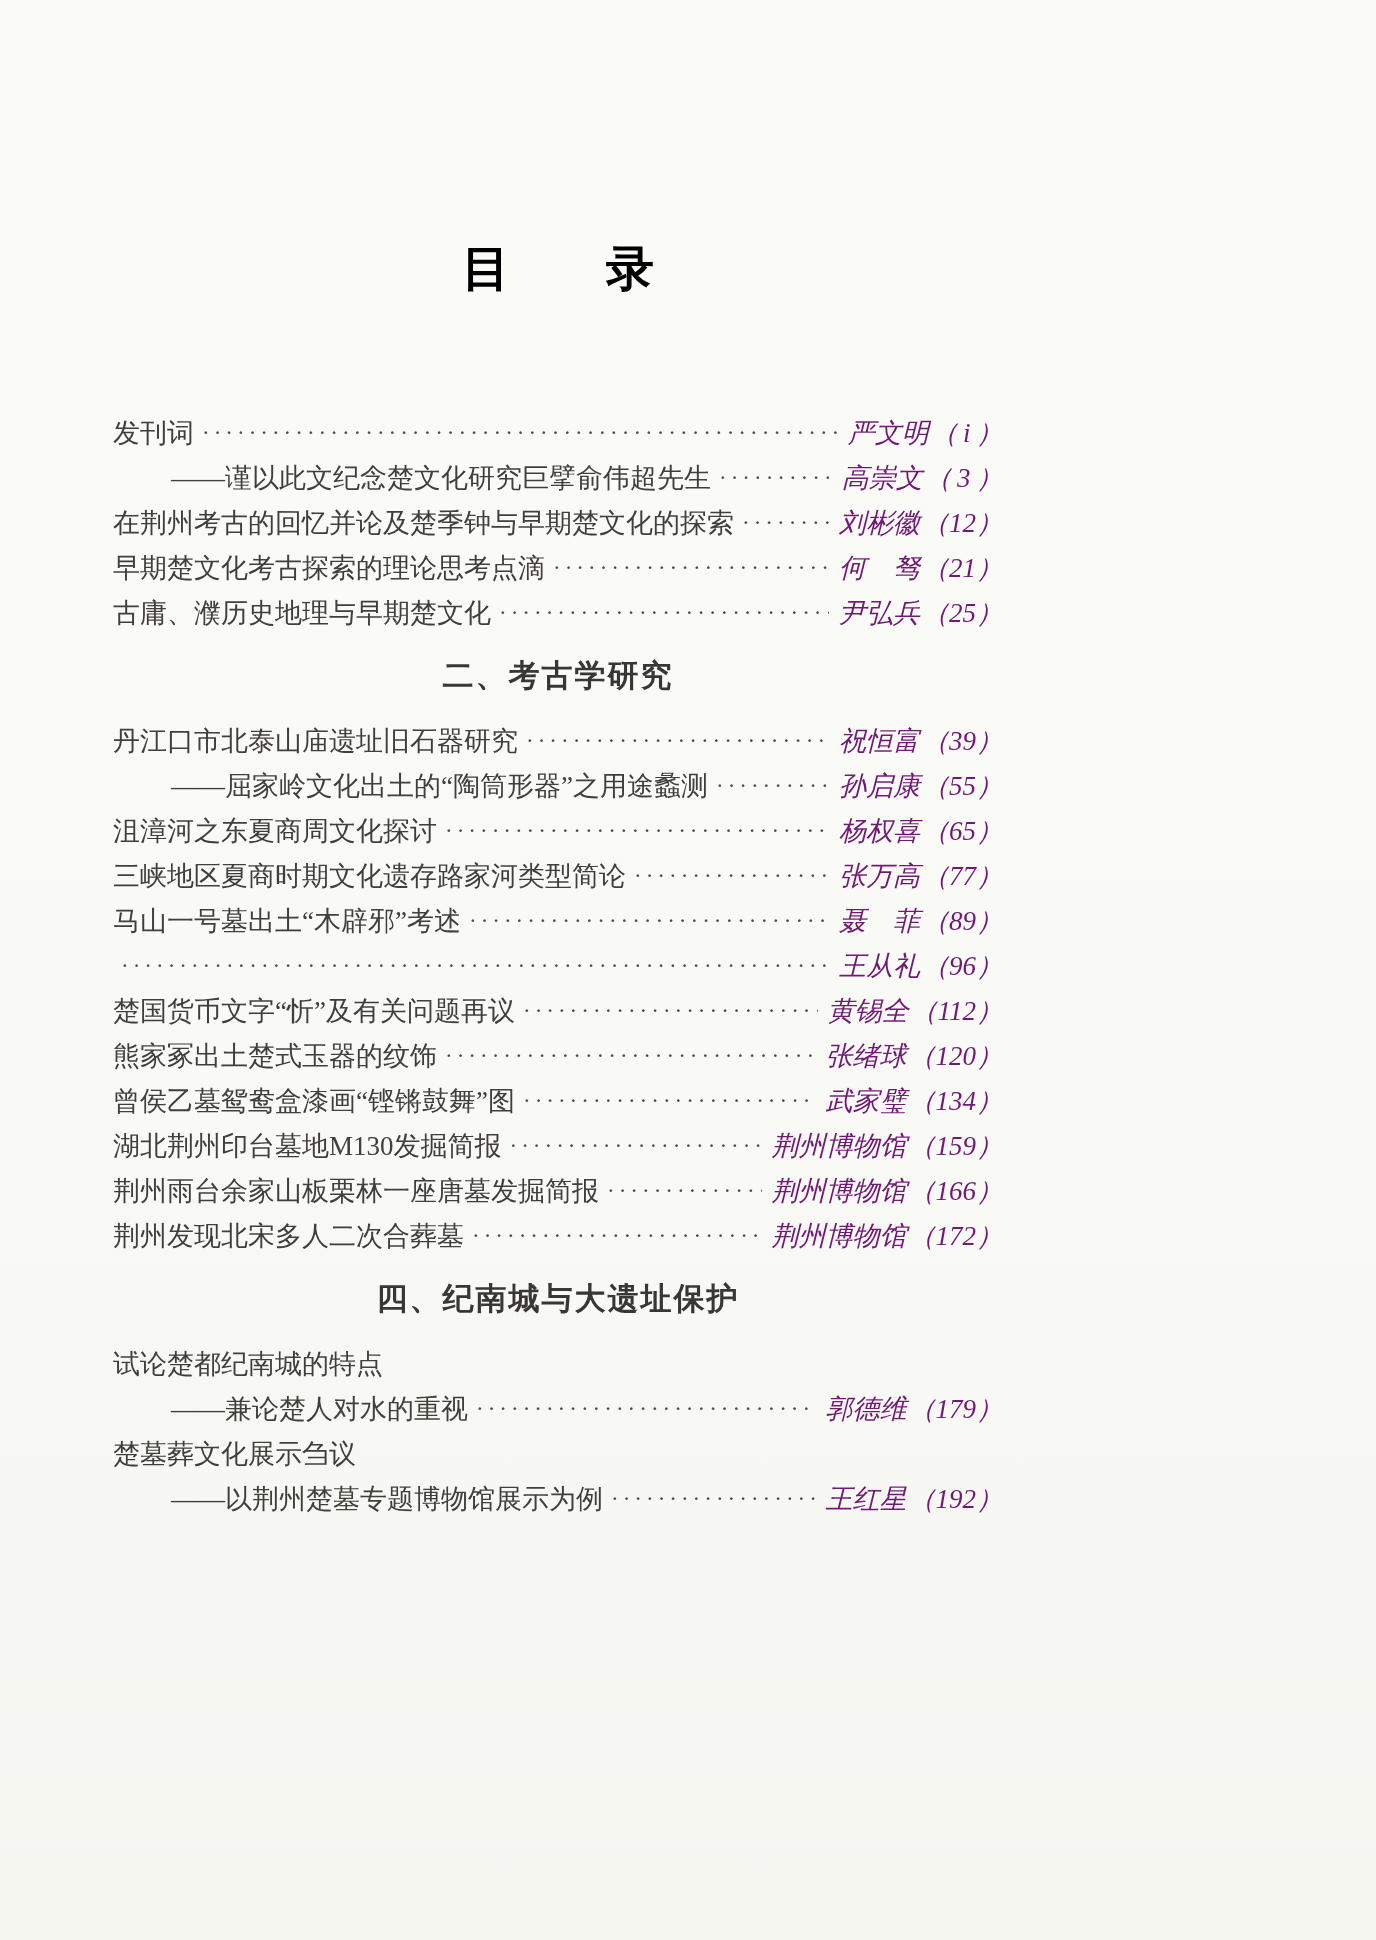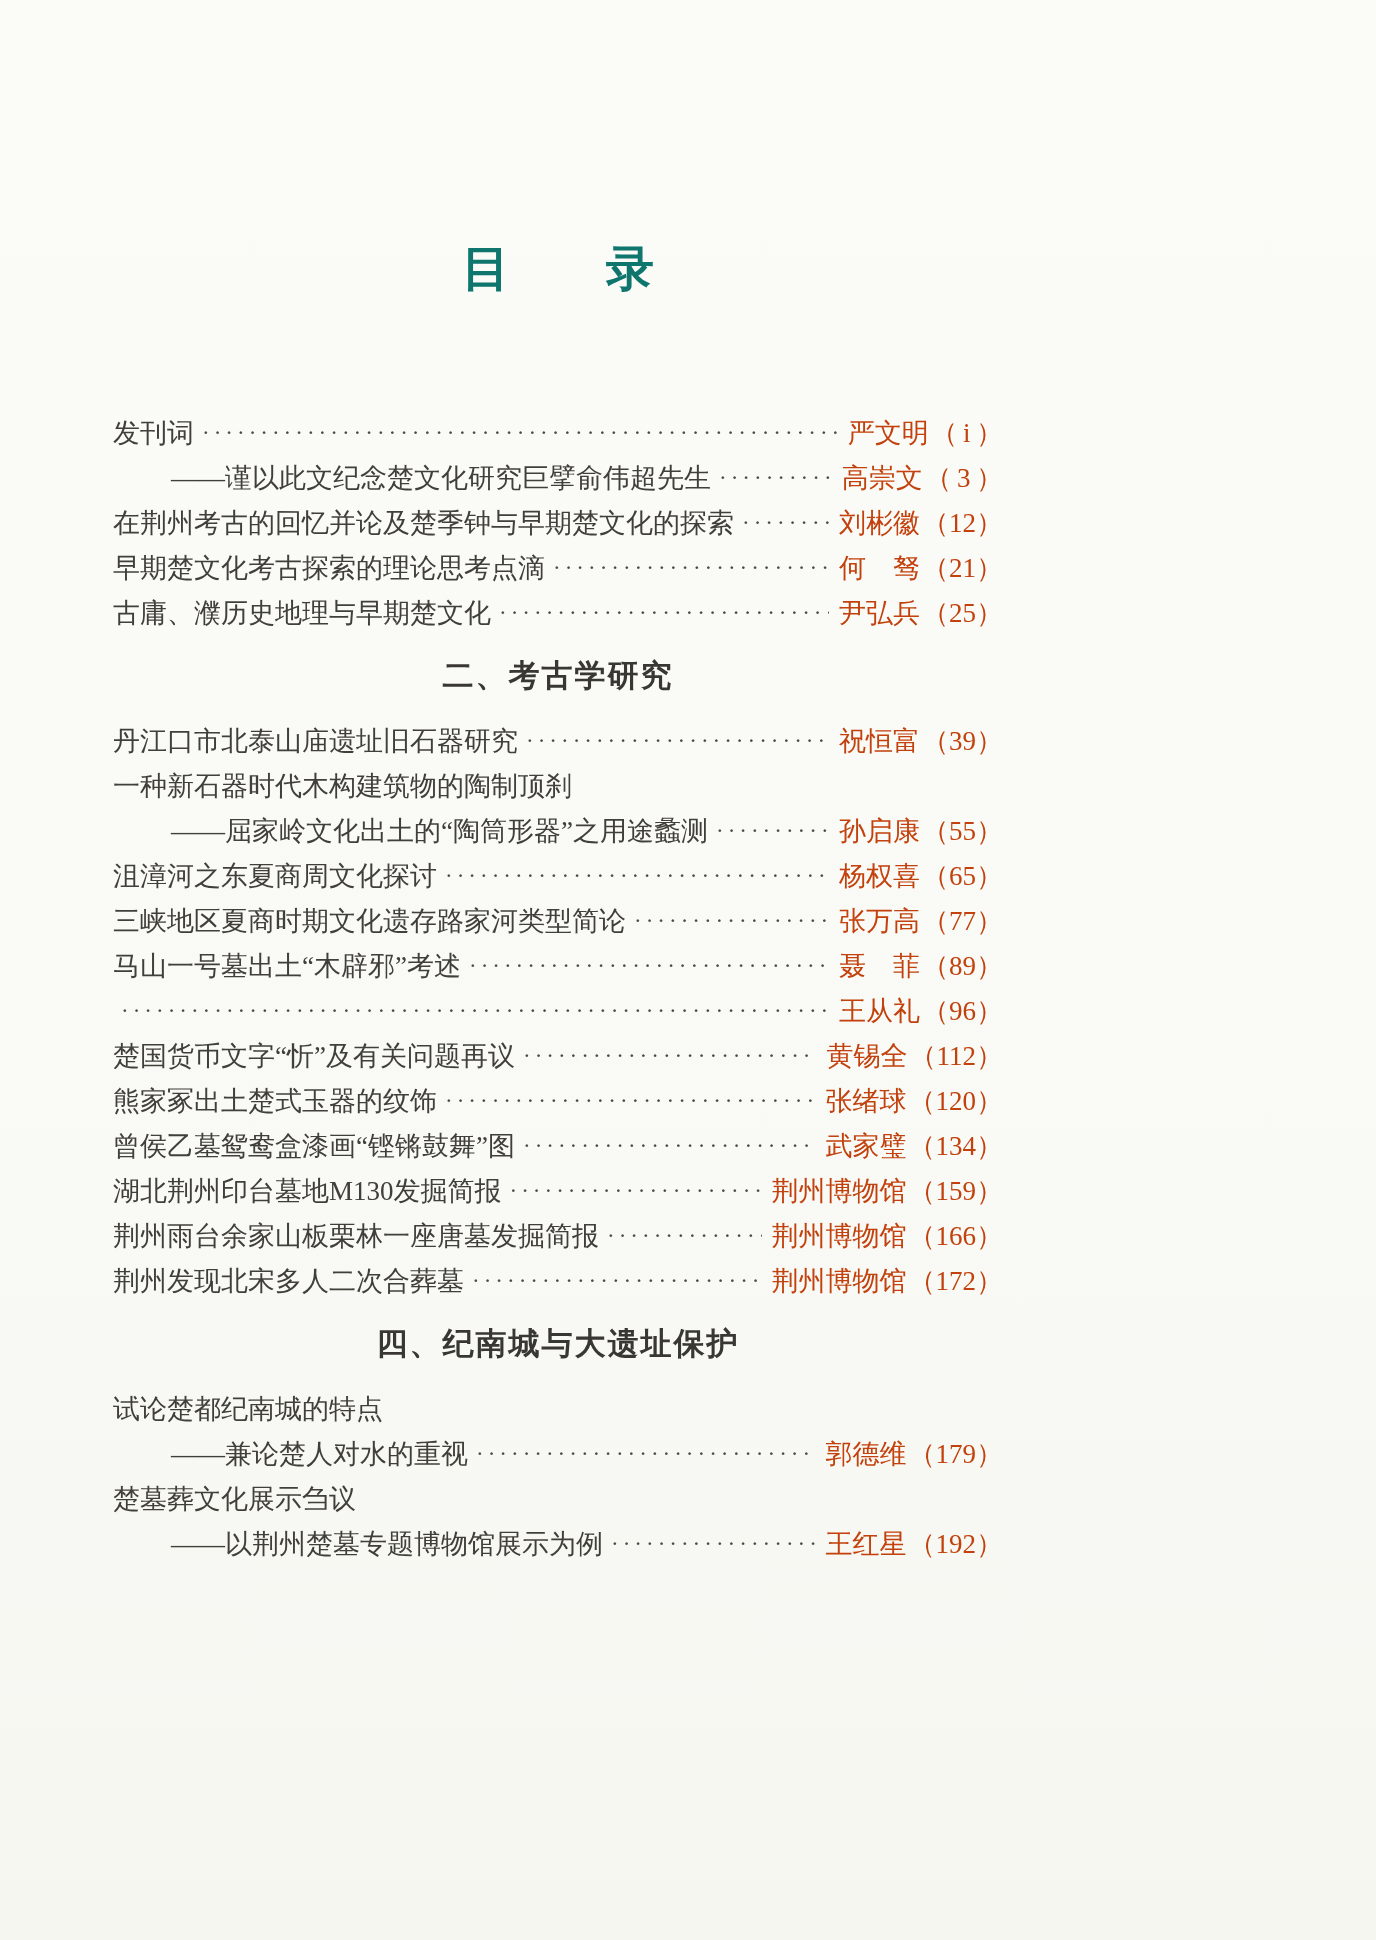--- a/index.html
+++ b/index.html
@@ -18,21 +18,21 @@
     width: 890px;
     margin-left: 113px;
     padding-top: 245px;
     box-sizing: border-box;
   }
   h1.doc-title {
     font-size: 48px;
     line-height: 1;
     font-weight: 700;
     text-align: center;
-    color: #0f766e;
+    color: #000000;
     margin: 0 0 125px 0;
     font-family: "Liberation Serif", serif;
   }
   .section-heading {
     font-family: "Liberation Sans", sans-serif;
     font-weight: 700;
     font-size: 31px;
     line-height: 32px;
     letter-spacing: 2px;
     text-align: center;
@@ -64,21 +64,22 @@
     min-width: 30px;
   }
   .leader::after {
     content: "····································································································································";
     letter-spacing: 4px;
     font-size: 23px;
     color: #4a4944;
   }
   .author {
     white-space: nowrap;
-    color: #c2410c;
+    color: #701a75;
+    font-style: italic;
   }
   .author .page-no {
     margin-left: 2px;
   }
 </style>
 </head>
 <body>
 
 <div class="page">
   <h1 class="doc-title">目　　录</h1>
@@ -106,23 +107,20 @@
       <div class="row">
         <span class="title">古庸、濮历史地理与早期楚文化</span>
         <span class="leader"></span>
         <span class="author"><span>尹弘兵</span><span class="page-no">（25）</span></span>
       </div>
       <div class="section-heading">二、考古学研究</div>
       <div class="row">
         <span class="title">丹江口市北泰山庙遗址旧石器研究</span>
         <span class="leader"></span>
         <span class="author"><span>祝恒富</span><span class="page-no">（39）</span></span>
-      </div>
-      <div class="row">
-        <span class="title">一种新石器时代木构建筑物的陶制顶刹</span>
       </div>
       <div class="row indent">
         <span class="title">——屈家岭文化出土的“陶筒形器”之用途蠡测</span>
         <span class="leader"></span>
         <span class="author"><span>孙启康</span><span class="page-no">（55）</span></span>
       </div>
       <div class="row">
         <span class="title">沮漳河之东夏商周文化探讨</span>
         <span class="leader"></span>
         <span class="author"><span>杨权喜</span><span class="page-no">（65）</span></span>

